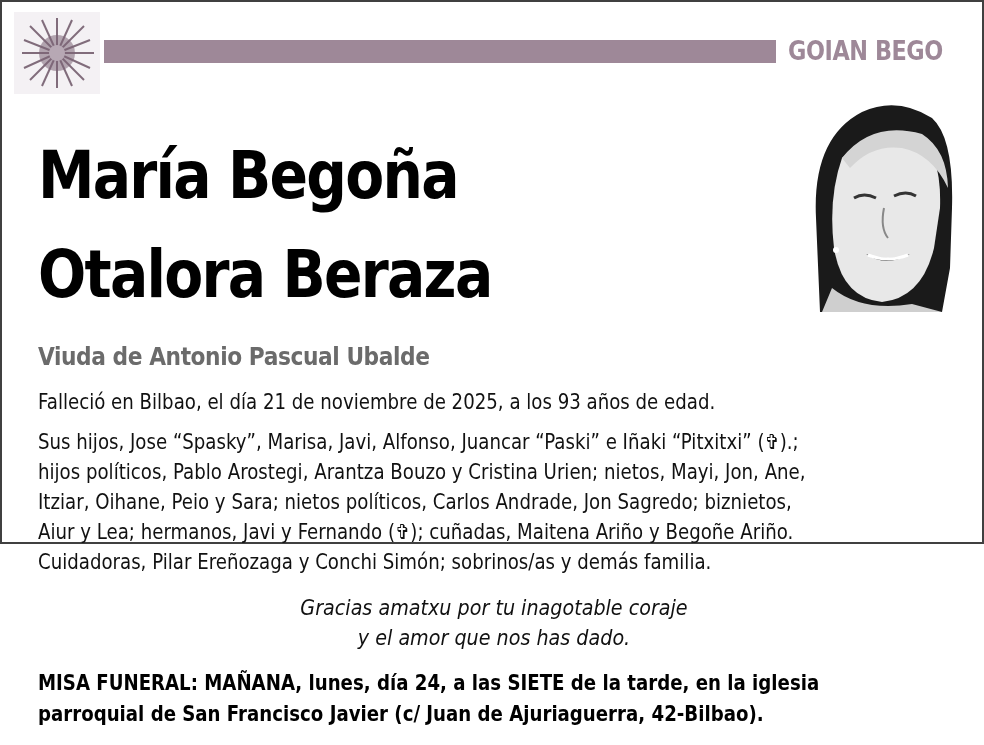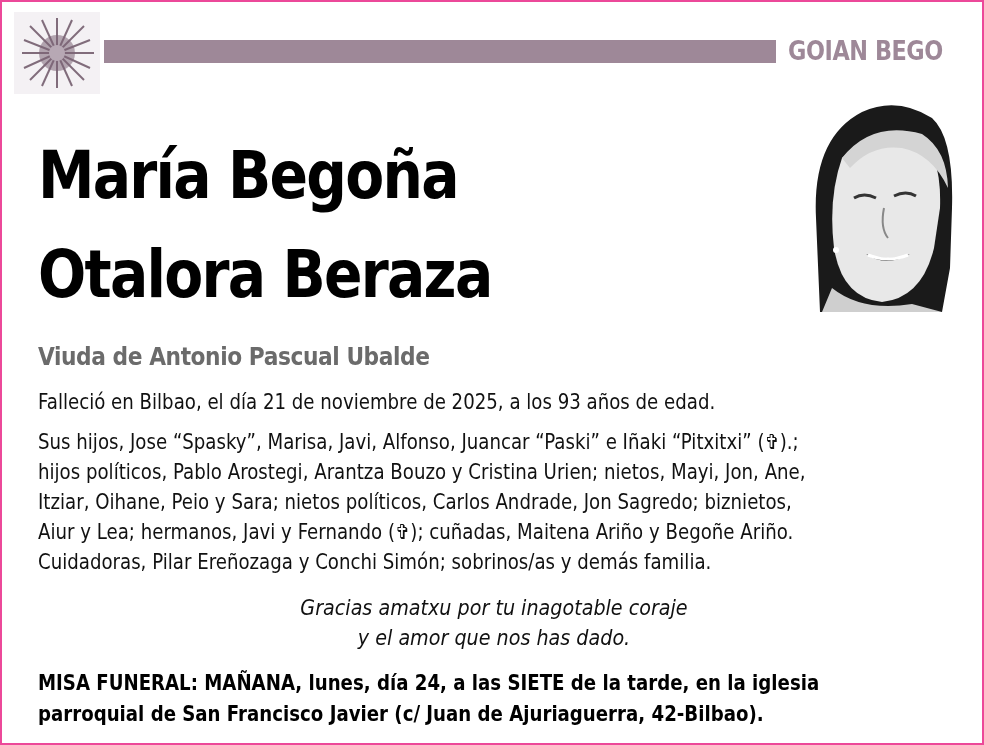--- a/index.html
+++ b/index.html
@@ -1,18 +1,18 @@
 <!DOCTYPE html>
 <html><head>
   <meta charset="utf-8">
   <style>
     * { box-sizing: border-box; margin: 0; padding: 0; }
     html, body { width: 984px; height: 745px; background: #ffffff; overflow: hidden; }
     body { position: relative; font-family: "Liberation Sans", sans-serif; color: #111; }
-    .frame { position: absolute; left: 0; top: 0; width: 984px; height: 745px; border: 2px solid #ec4899; background: #fff; }
+    .frame { position: absolute; left: 0; top: 0; width: 984px; height: 544px; border: 2px solid #404040; background: #fff; }
     .logo { position: absolute; left: 12px; top: 10px; width: 86px; height: 82px; }
     .header-bar { position: absolute; left: 102px; top: 38px; width: 672px; height: 23px; }
     .brand { position: absolute; left: 786px; top: 33px; font-family: "DejaVu Sans", sans-serif; font-weight: bold; font-size: 26px; letter-spacing: -0.5px; line-height: 32px; white-space: nowrap; transform: scaleX(0.86); transform-origin: left center; }
     .name { position: absolute; left: 36px; font-family: "DejaVu Sans", sans-serif; font-weight: bold; font-size: 66px; letter-spacing: -2px; line-height: 80px; white-space: nowrap; color: #000; transform: scaleX(0.86); transform-origin: left center; }
     .name1 { top: 134px; }
     .name2 { top: 233px; }
     .photo { position: absolute; left: 800px; top: 96px; width: 154px; height: 214px; }
     .subtitle { position: absolute; left: 36px; top: 338px; font-family: "DejaVu Sans", sans-serif; font-weight: bold; font-size: 25px; line-height: 34px; letter-spacing: -0.5px; white-space: nowrap; transform: scaleX(0.87); transform-origin: left center; }
     .body-text { position: absolute; left: 36px; font-family: "DejaVu Sans", sans-serif; font-size: 21px; line-height: 30px; white-space: nowrap; color: #111; transform: scaleX(0.865); transform-origin: left center; }
     .death { top: 385px; }

